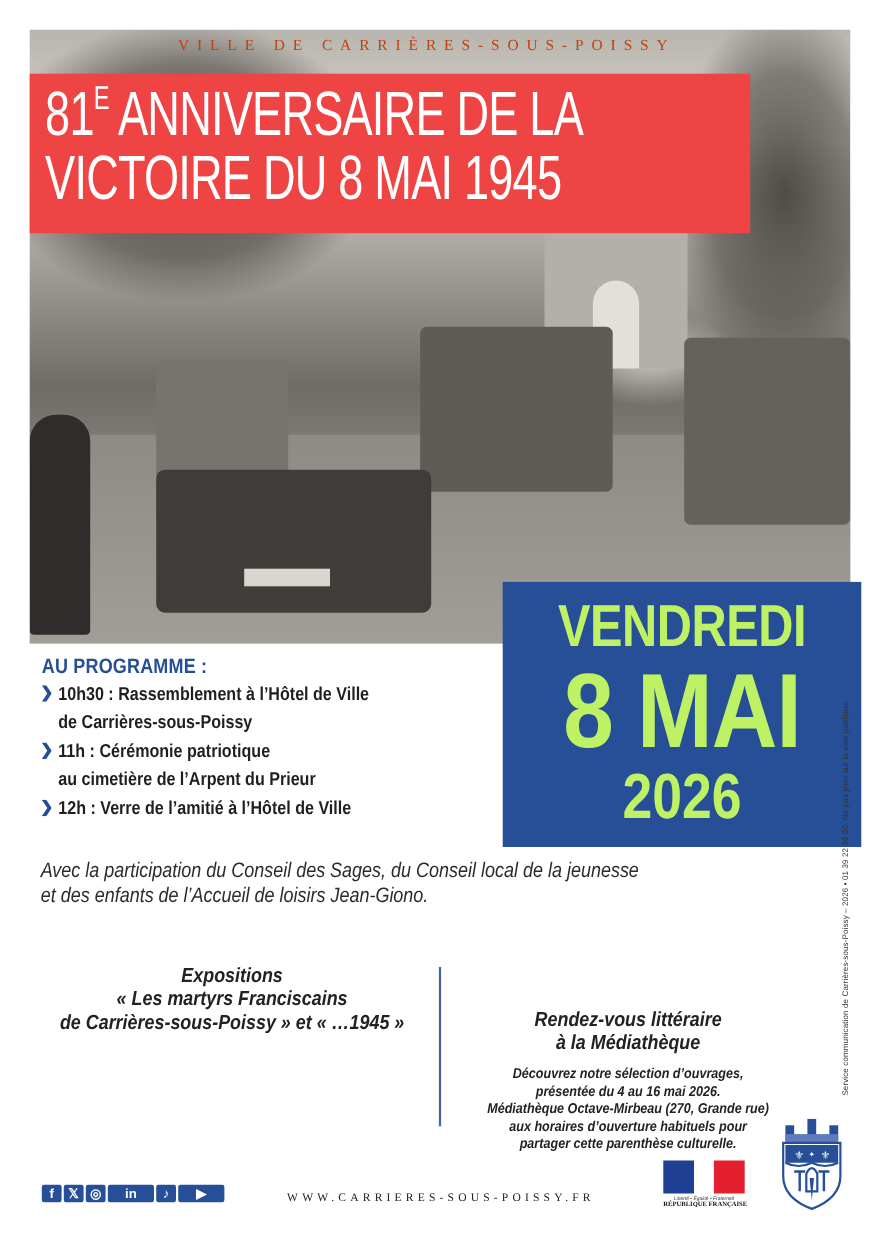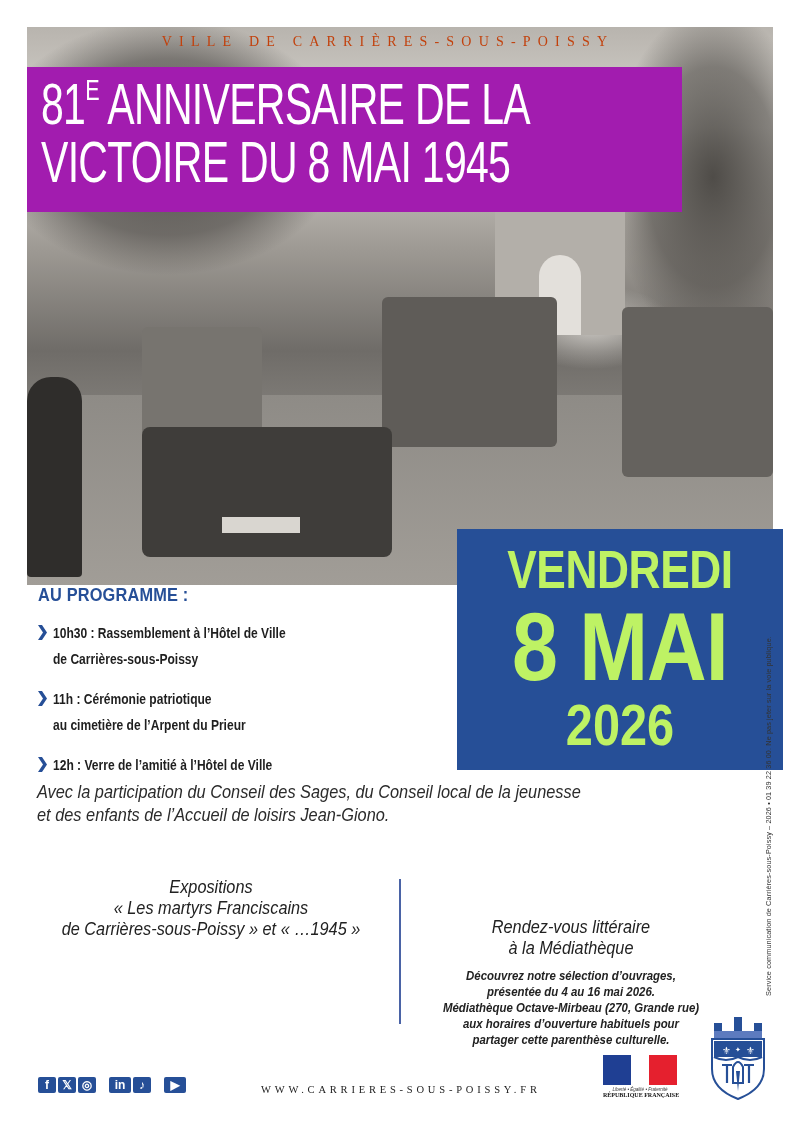--- a/index.html
+++ b/index.html
@@ -36,71 +36,71 @@
     background: #2f2d2b; border-radius: 24px 24px 4px 4px; }
 
   .city-name {
     position: absolute; left: 0; width: 768px; top: 34px; text-align: center;
     font-family: "Liberation Serif", serif; font-size: 14px; letter-spacing: 7.2px;
     color: #c2410c; padding-left: 8px;
   }
 
   .title-box {
     position: absolute; left: 27px; top: 67px; width: 655px; height: 145px;
-    background: #a21caf; padding: 8px 0 0 14px;
+    background: #ef4444; padding: 8px 0 0 14px;
   }
   .title-line {
     display: block; color: #ffffff; font-family: "Liberation Sans Narrow", "Liberation Sans", sans-serif;
     font-size: 57px; line-height: 58px; letter-spacing: -1px; transform: scaleX(0.72); transform-origin: left center;
     white-space: nowrap; font-weight: 400;
   }
   .title-line sup { font-size: 30px; vertical-align: 24px; line-height: 0; }
 
   .date-box {
     position: absolute; left: 457px; top: 529px; width: 326px; height: 241px;
     background: #264f97; color: #bef264; text-align: center; font-weight: 700;
   }
   .date-box .d1 { position: absolute; left: 0; right: 0; top: 10px; font-size: 54px; line-height: 60px;
     transform: scaleX(0.82); letter-spacing: -0.5px; }
   .date-box .d2 { position: absolute; left: 0; right: 0; top: 68px; font-size: 96px; line-height: 100px;
     transform: scaleX(0.86); letter-spacing: -1px; }
   .date-box .d3 { position: absolute; left: 0; right: 0; top: 164px; font-size: 58px; line-height: 64px;
     transform: scaleX(0.84); }
 
-  .program { position: absolute; left: 38px; top: 584px; width: 410px; }
+  .program { position: absolute; left: 38px; top: 596px; width: 410px; }
   .program .heading { color: #264f97; font-weight: 700; font-size: 19px; transform: scaleX(0.86);
     transform-origin: left center; white-space: nowrap; letter-spacing: 0.2px; }
-  .program .item { position: relative; margin-top: 14px; padding-left: 15px; font-weight: 700;
-    font-size: 14px; line-height: 26px; color: #1f1f1f; }
+  .program .item { position: relative; padding-left: 15px; font-weight: 700;
+    font-size: 17px; line-height: 26px; color: #1f1f1f; }
   .program .item:first-of-type { margin-top: 12px; }
   .program .item .txt { display: block; transform: scaleX(0.86); transform-origin: left top; white-space: nowrap; }
   .program .item .chev { position: absolute; left: 0; top: 5px; width: 9px; height: 15px; color: #264f97; }
 
   .participation { position: absolute; left: 37px; top: 780px; width: 700px;
     font-style: italic; font-size: 19px; line-height: 23px; color: #2b2b2b; }
   .participation span { display: block; transform: scaleX(0.86); transform-origin: left top; white-space: nowrap; }
 
   .col { position: absolute; top: 876px; text-align: center; font-style: italic; color: #222; }
   .col.left { left: 25px; width: 372px; }
   .col.right { left: 412px; width: 318px; margin-top: 40px; }
-  .col .ctitle { font-size: 18.5px; line-height: 21px; }
+  .col .ctitle { font-size: 18.5px; line-height: 21px; font-weight: bold; }
   .col .ctitle span, .col .cbody span { display: block; white-space: nowrap; transform: scaleX(0.88); }
   .col .cbody { margin-top: 10px; font-size: 13.5px; line-height: 16.5px; }
   .col.right .cbody { font-weight: 700; font-size: 13px; line-height: 16px; }
   .col.left .cbody { font-weight: 700; font-size: 13px; line-height: 16.5px; }
 
   .separator { position: absolute; left: 399px; top: 879px; width: 2px; height: 145px; background: #4a63a6; }
 
   .side-note { position: absolute; left: 764px; top: 996px; transform-origin: left top; transform: rotate(-90deg);
     font-size: 7.3px; white-space: nowrap; color: #333; letter-spacing: 0.1px; }
 
   .socials { position: absolute; left: 38px; top: 1077px; display: flex; gap: 2px; }
   .socials .s { width: 18px; height: 16px; background: #264f97; border-radius: 2px; color: #fff;
     font-size: 12px; font-weight: 700; line-height: 16px; text-align: center; display: flex; align-items: center; justify-content: center; }
-  .socials .s.wide { width: 22px; margin-left: 11px; }
+  .socials .s.wide { width: 42px; }
 
   .website { position: absolute; left: 261px; top: 1084px; font-family: "Liberation Serif", serif;
     font-size: 10.5px; letter-spacing: 3.8px; color: #222; }
 
   .rf-logo { position: absolute; left: 603px; top: 1055px; width: 74px; height: 46px; }
   .rf-flag { display: flex; height: 30px; }
   .rf-flag .b { flex: 1; background: #1f3f93; }
   .rf-flag .w { flex: 0.6; background: #ffffff; }
   .rf-flag .r { flex: 1; background: #e5202e; }
   .rf-motto { font-size: 4.5px; font-style: italic; color: #333; text-align: center; margin-top: 2px; white-space: nowrap; }

